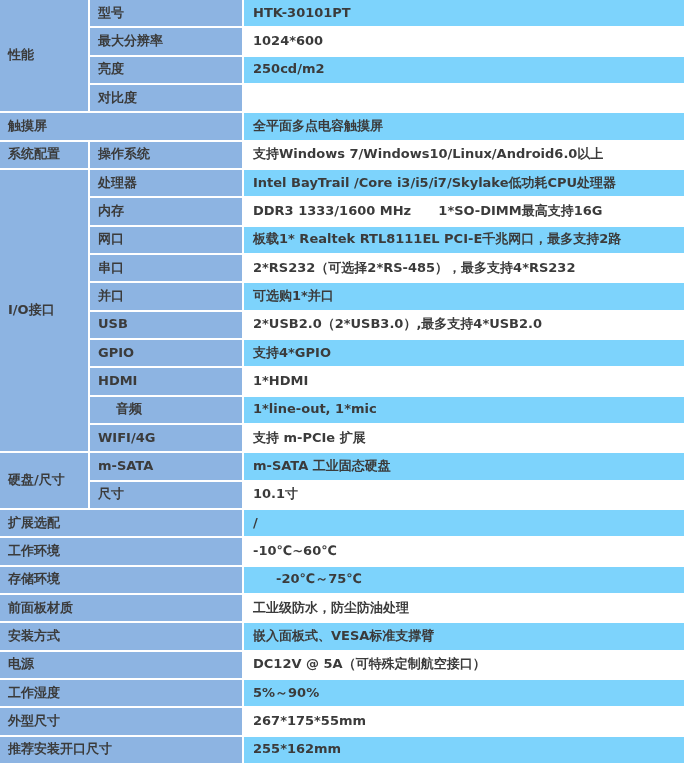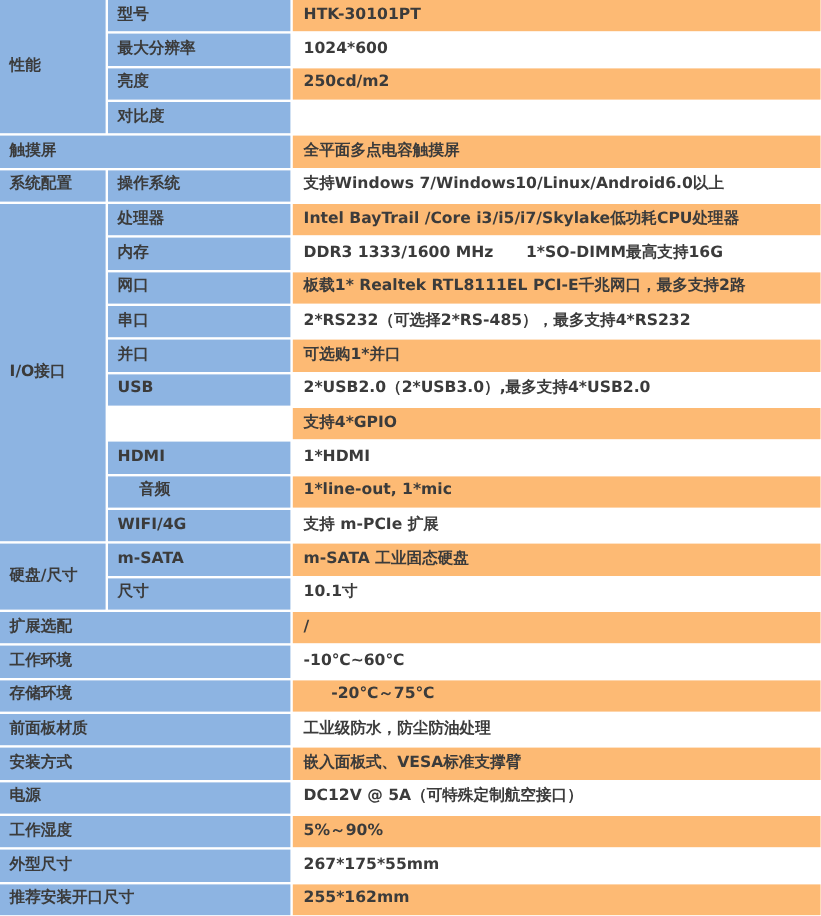--- a/index.html
+++ b/index.html
@@ -39,21 +39,21 @@
   }
   .sub-cell {
     background: #8db4e2;
     padding-left: 8px;
     grid-column: 2 / 3;
   }
   .val-cell {
     grid-column: 3 / 4;
     padding-left: 9px;
   }
-  .val-even { background: #fdba74; }
+  .val-even { background: #7dd3fc; }
   .val-odd  { background: #ffffff; }
 </style>
 </head>
 <body>
 
 <div id="spec-table" style="grid-template-rows: repeat(27, 1fr);">
     <div class="cell cat-cell" style="grid-row: 1 / span 4;">性能</div>
     <div class="cell cat-cell merged" style="grid-row: 5 / span 1;">触摸屏</div>
     <div class="cell cat-cell" style="grid-row: 6 / span 1;">系统配置</div>
     <div class="cell cat-cell" style="grid-row: 7 / span 10;">I/O接口</div>
@@ -82,20 +82,21 @@
     <div class="cell sub-cell" style="grid-row: 8;">内存</div>
     <div class="cell val-cell val-odd" style="grid-row: 8;">DDR3 1333/1600 MHz      1*SO-DIMM最高支持16G</div>
     <div class="cell sub-cell" style="grid-row: 9;">网口</div>
     <div class="cell val-cell val-even" style="grid-row: 9;">板载1* Realtek RTL8111EL PCI-E千兆网口，最多支持2路</div>
     <div class="cell sub-cell" style="grid-row: 10;">串口</div>
     <div class="cell val-cell val-odd" style="grid-row: 10;">2*RS232（可选择2*RS-485），最多支持4*RS232</div>
     <div class="cell sub-cell" style="grid-row: 11;">并口</div>
     <div class="cell val-cell val-even" style="grid-row: 11;">可选购1*并口</div>
     <div class="cell sub-cell" style="grid-row: 12;">USB</div>
     <div class="cell val-cell val-odd" style="grid-row: 12;">2*USB2.0（2*USB3.0）,最多支持4*USB2.0</div>
+    <div class="cell sub-cell" style="grid-row: 13;">GPIO</div>
     <div class="cell val-cell val-even" style="grid-row: 13;">支持4*GPIO</div>
     <div class="cell sub-cell" style="grid-row: 14;">HDMI</div>
     <div class="cell val-cell val-odd" style="grid-row: 14;">1*HDMI</div>
     <div class="cell sub-cell" style="grid-row: 15; padding-left: 26px;">音频</div>
     <div class="cell val-cell val-even" style="grid-row: 15;">1*line-out, 1*mic</div>
     <div class="cell sub-cell" style="grid-row: 16;">WIFI/4G</div>
     <div class="cell val-cell val-odd" style="grid-row: 16;">支持 m-PCIe 扩展</div>
     <div class="cell sub-cell" style="grid-row: 17;">m-SATA</div>
     <div class="cell val-cell val-even" style="grid-row: 17;">m-SATA 工业固态硬盘</div>
     <div class="cell sub-cell" style="grid-row: 18;">尺寸</div>

